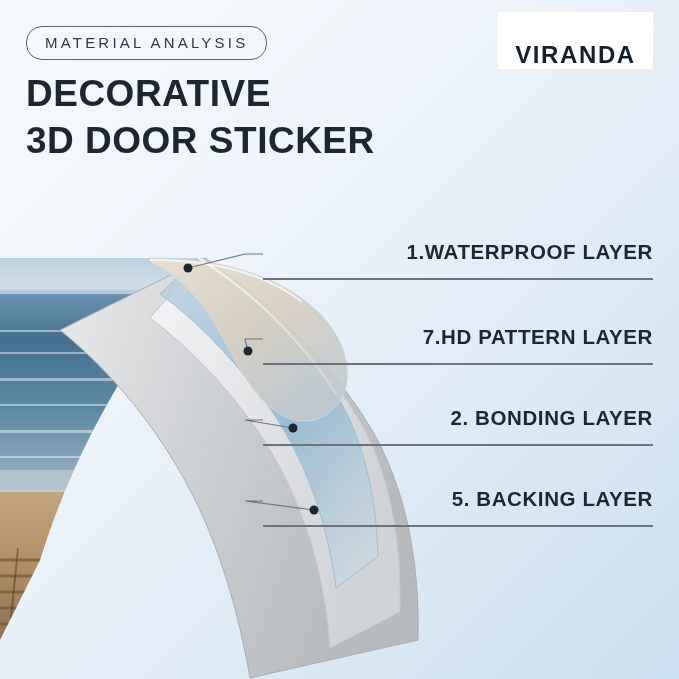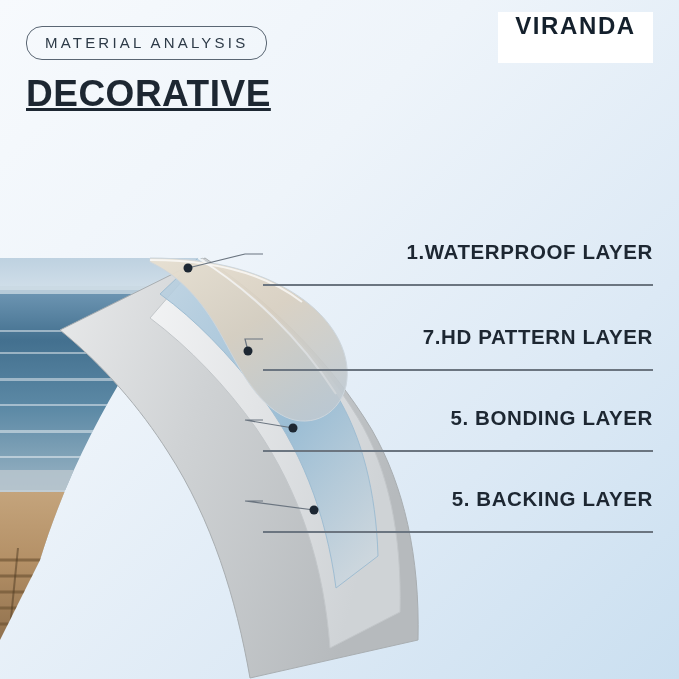--- a/index.html
+++ b/index.html
@@ -39,32 +39,31 @@
     left: 26px;
     top: 70px;
     color: #1d2732;
   }
   .title-line {
     font-size: 37px;
     font-weight: bold;
     letter-spacing: 0.5px;
     line-height: 1.28;
     white-space: nowrap;
-    text-decoration: underline;
   }
 
   .brand-box {
     position: absolute;
     right: 26px;
     top: 12px;
     background: #ffffff;
     width: 155px;
-    height: 51px;
+    height: 57px;
     display: flex;
-    align-items: flex-start;
+    align-items: flex-end;
     justify-content: center;
   }
   .brand-text {
     font-size: 24px;
     font-weight: bold;
     letter-spacing: 1.6px;
     color: #14202c;
   }
 
   
@@ -72,21 +71,21 @@
     position: absolute;
     right: 26px;
     width: 390px;
     text-align: right;
   }
   .label-text {
     font-size: 20.5px;
     font-weight: bold;
     letter-spacing: 0.6px;
     color: #1d2732;
-    padding-bottom: 20px;
+    padding-bottom: 14px;
     white-space: nowrap;
   }
   .label-rule {
     height: 1.5px;
     background: #6b7580;
     width: 100%;
   }
 
   
   .leader-svg {
@@ -222,37 +221,38 @@
         <circle cx="248" cy="351" r="4.5"></circle>
         <circle cx="293" cy="428" r="4.5"></circle>
         <circle cx="314" cy="510" r="4.5"></circle>
       </g>
   </svg>
 
   <div class="eyebrow">MATERIAL ANALYSIS</div>
 
   <div class="title-block">
     <div class="title-line">DECORATIVE</div>
+    <div class="title-line">3D DOOR STICKER</div>
   </div>
 
   <div class="brand-box">
     <span class="brand-text">VIRANDA</span>
   </div>
 
   <div id="callouts-host">
       <div class="label-row" style="top: 240px;">
         <div class="label-text">1.WATERPROOF LAYER</div>
         <div class="label-rule"></div>
       </div>
       <div class="label-row" style="top: 325px;">
         <div class="label-text">7.HD PATTERN LAYER</div>
         <div class="label-rule"></div>
       </div>
       <div class="label-row" style="top: 406px;">
-        <div class="label-text">5. BONDING LAYER</div>
+        <div class="label-text">2. BONDING LAYER</div>
         <div class="label-rule"></div>
       </div>
       <div class="label-row" style="top: 487px;">
         <div class="label-text">5. BACKING LAYER</div>
         <div class="label-rule"></div>
       </div>
     </div>
 
 </div>
 

